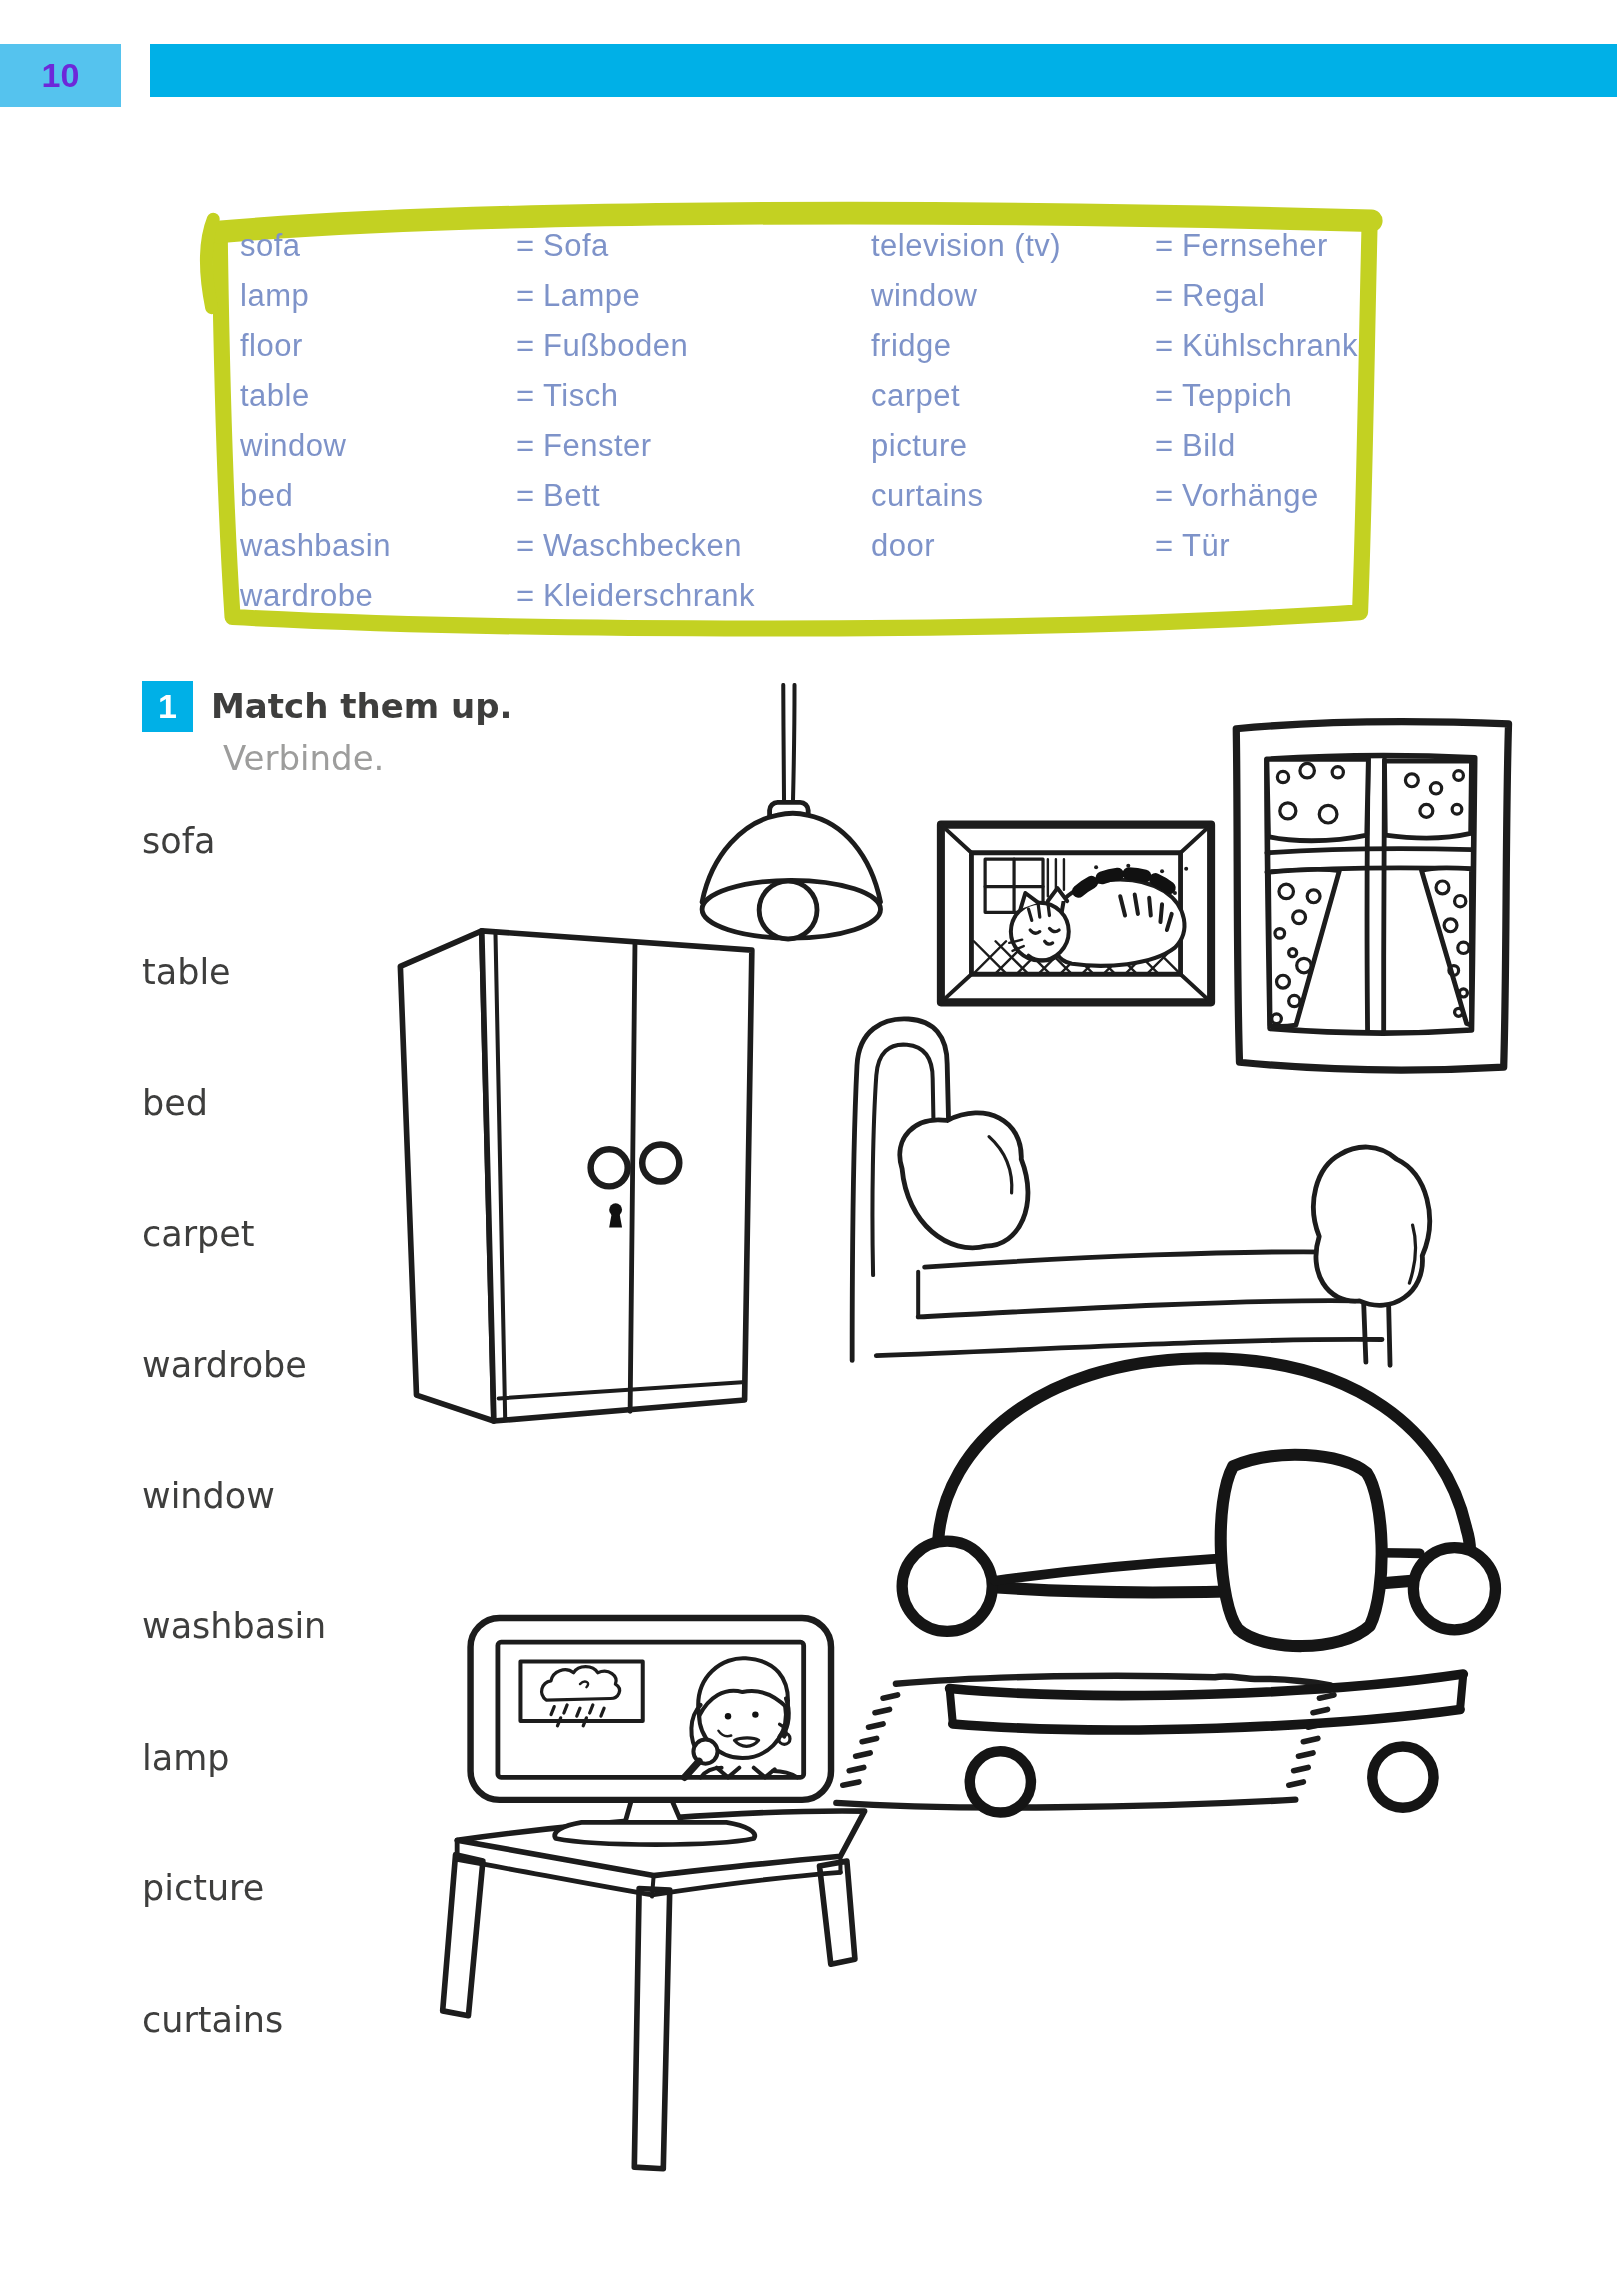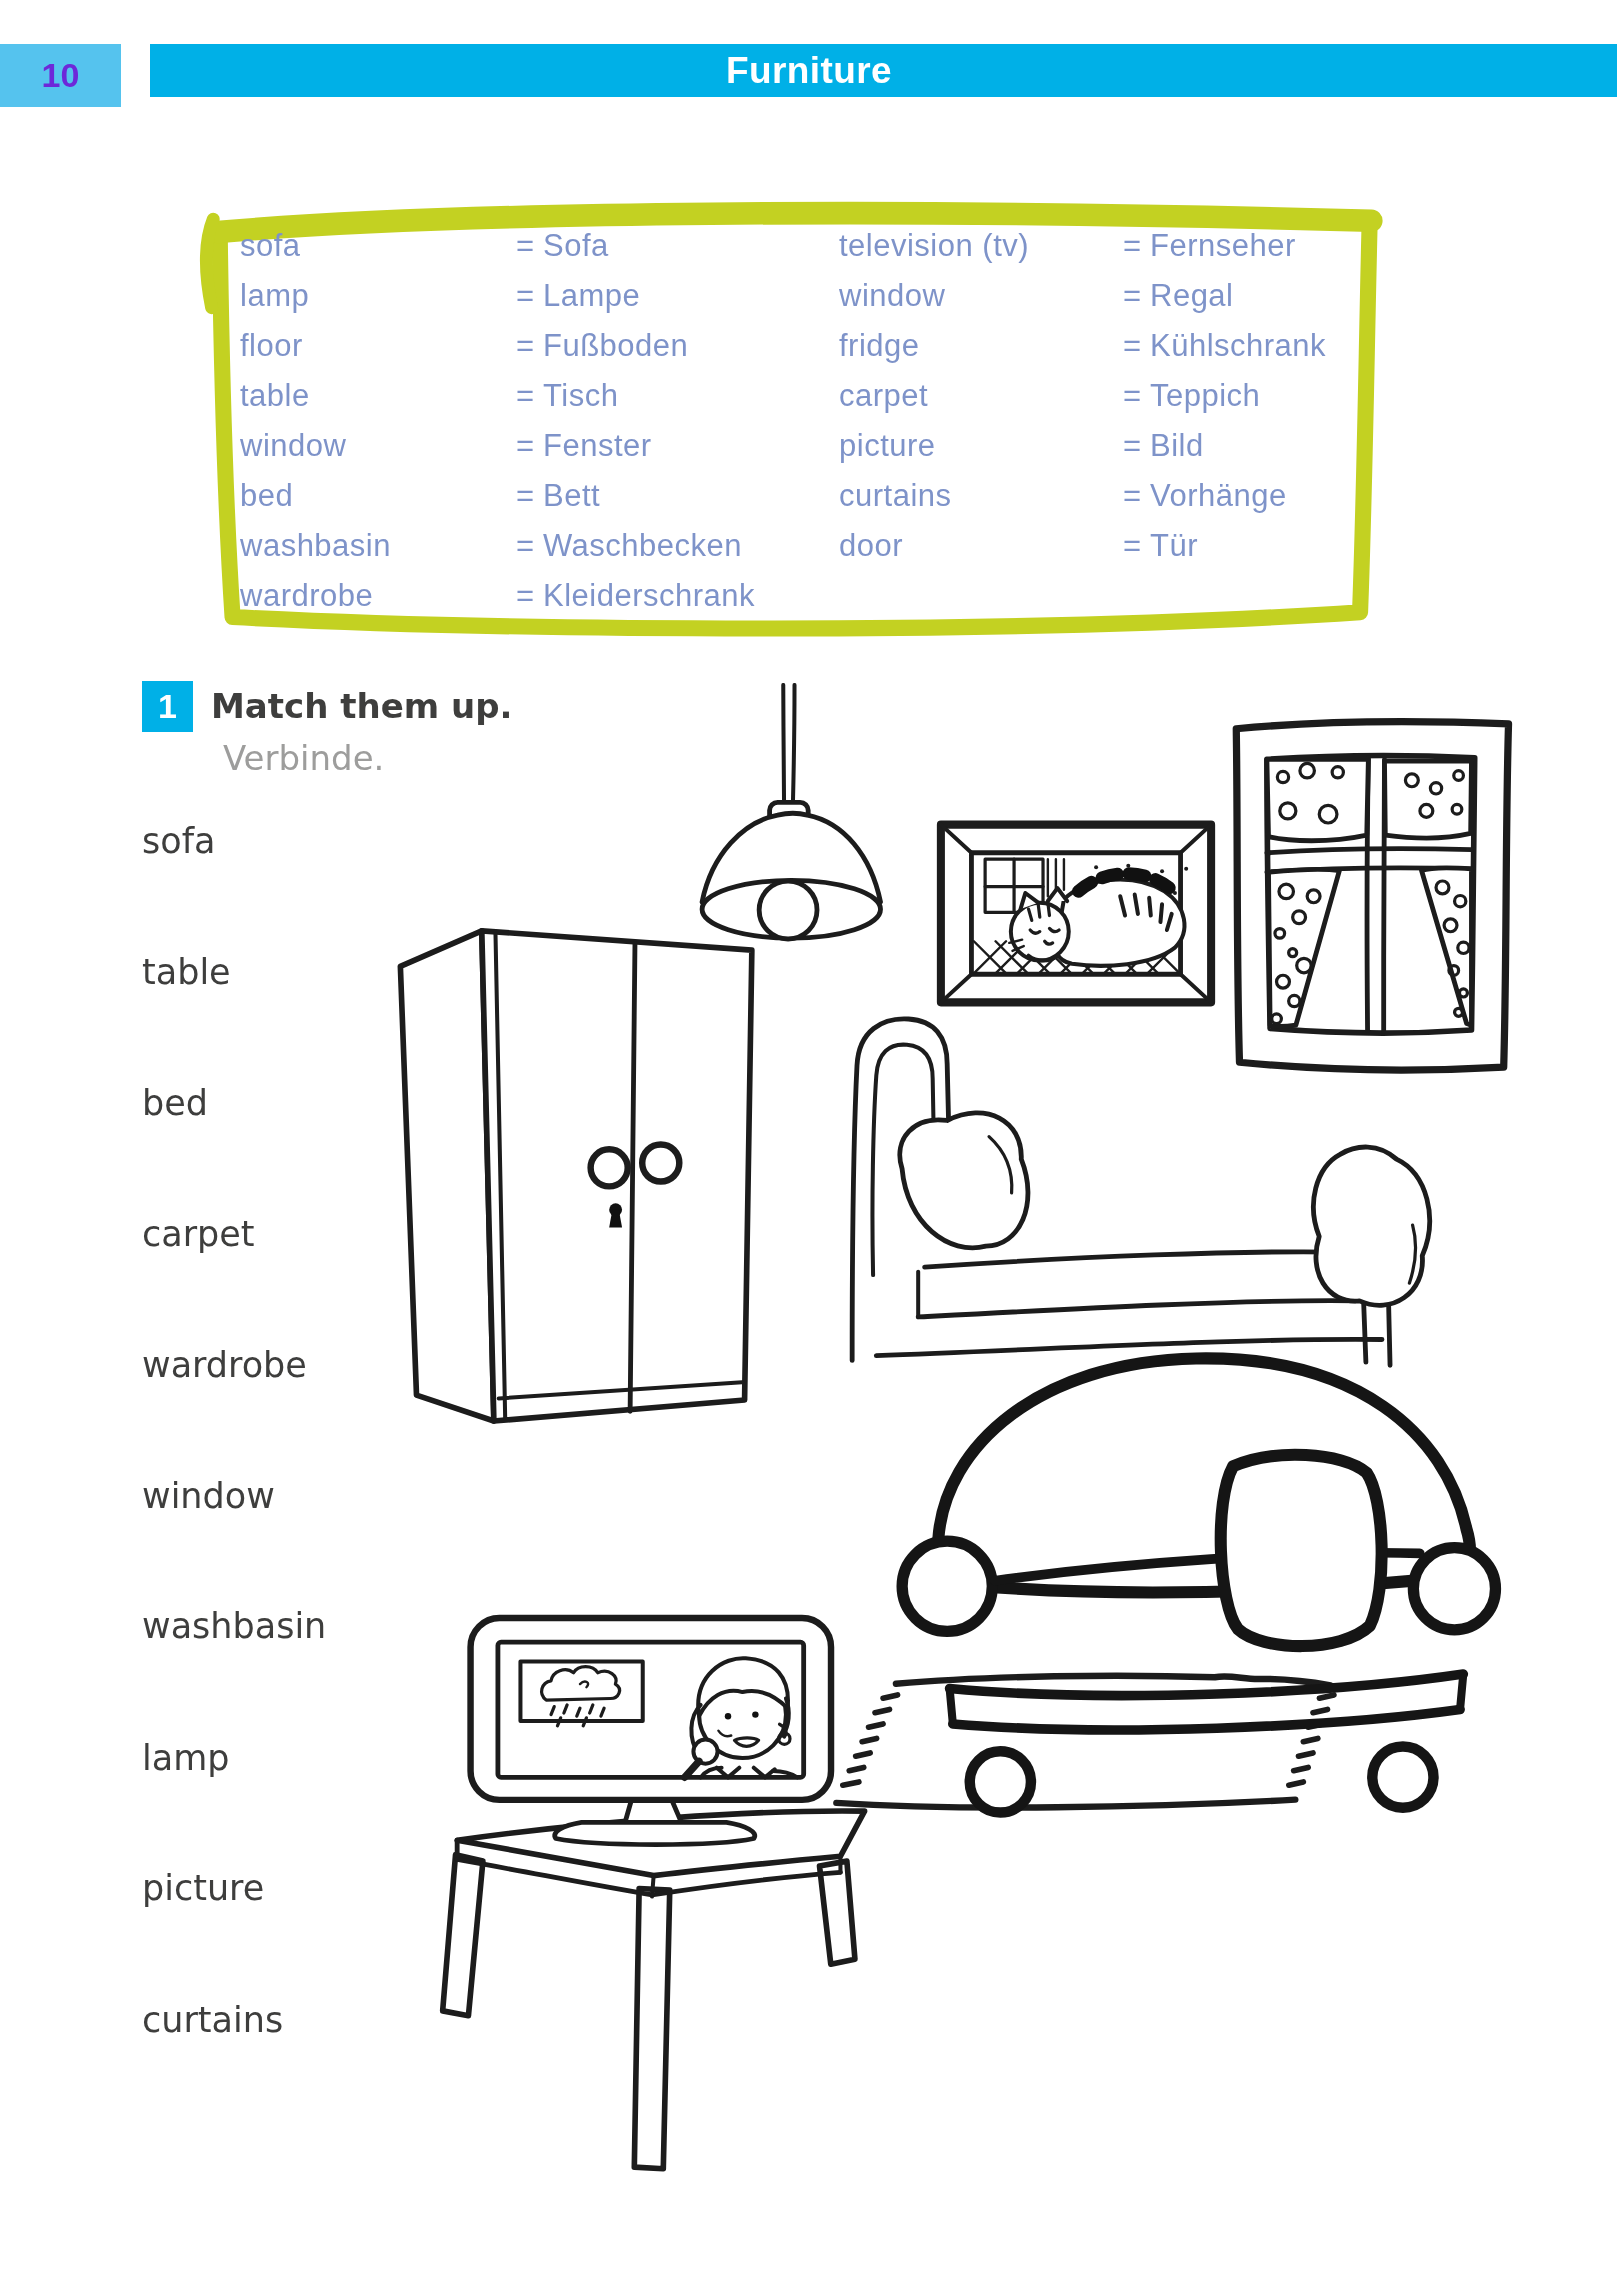--- a/index.html
+++ b/index.html
@@ -11,21 +11,21 @@
   .header-bar{position:absolute;left:150px;top:44px;width:1468px;height:53px;background:var(--header-bar,#00b0e7);}
   .header-title{position:absolute;left:0;top:44px;width:1618px;height:53px;display:flex;align-items:center;justify-content:center;
             color:#fff;font-weight:bold;font-size:37px;letter-spacing:0.4px;}
   
   .vocab-border{position:absolute;left:187px;top:195px;}
   .vcol{position:absolute;top:221px;}
   .vcol .vrow{height:50px;display:flex;align-items:center;
       font-family:"Liberation Sans",sans-serif;font-size:31px;color:var(--vocab-text,#7e93c9);letter-spacing:0.5px;}
   .vcol .en{display:inline-block;}
   .vcol-left  .en{width:276px;}
-  .vcol-right .en{width:284px;}
+  .vcol-right .en{width:284px;margin-left:32px;}
   .vcol .eq{display:inline-block;width:27px;}
   
   .ex-badge{position:absolute;left:142px;top:681px;width:51px;height:51px;background:var(--header-bar,#00b0e7);
             color:#fff;font-size:34px;font-weight:bold;display:flex;align-items:center;justify-content:center;}
   .ex-en{position:absolute;left:211px;top:686px;font-family:"DejaVu Sans",sans-serif;font-size:34px;font-weight:bold;
          color:var(--text-dark,#3e3e3d);}
   .ex-de{position:absolute;left:211px;top:738px;font-family:"DejaVu Sans",sans-serif;font-size:34px;
          color:var(--text-gray,#9d9d9c);margin-left:12px;}
   
   .mword{position:absolute;left:142px;font-family:"DejaVu Sans",sans-serif;font-size:35px;color:var(--text-dark,#3e3e3d);}
@@ -35,21 +35,20 @@
 </style>
 </head>
 <body>
 
 <div id="page">
 
   <div class="page-tab">
     <span>10</span>
   </div>
   <div class="header-bar"></div>
-  <div class="header-title">Furniture</div>
 
   <svg class="vocab-border" width="1217" height="451" viewBox="0 0 1510 560">
     <path d="M40 44 C320 18, 880 12, 1468 30 C1464 190, 1462 360, 1456 518 C1040 546, 400 542, 56 524 C46 370, 42 200, 40 44 Z" fill="none" stroke="#c3d122" stroke-width="20" stroke-linejoin="round" stroke-linecap="round"></path>
     <path d="M38 46 C330 20, 900 16, 1470 32" fill="none" stroke="#c3d122" stroke-width="28" stroke-linecap="round"></path>
     <path d="M32 30 C20 60, 22 100, 30 140" fill="none" stroke="#c3d122" stroke-width="16" stroke-linecap="round"></path>
   </svg>
 
   <div class="vcol vcol-left" style="left:240px">
     <div class="vrow">
         <span class="en">sofa</span>

